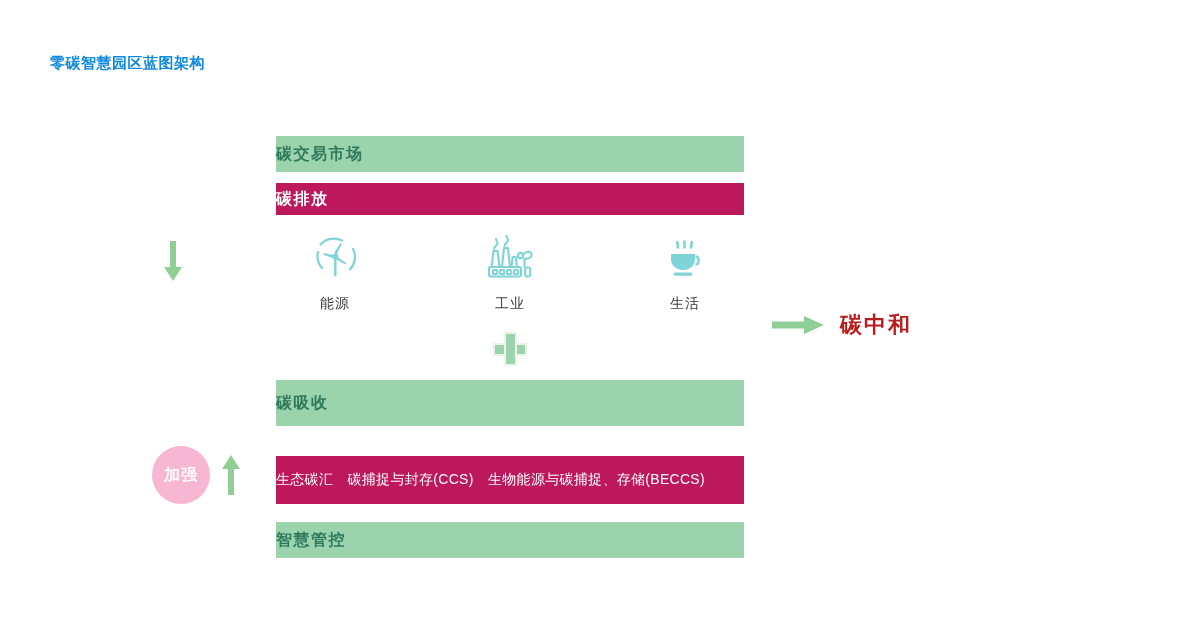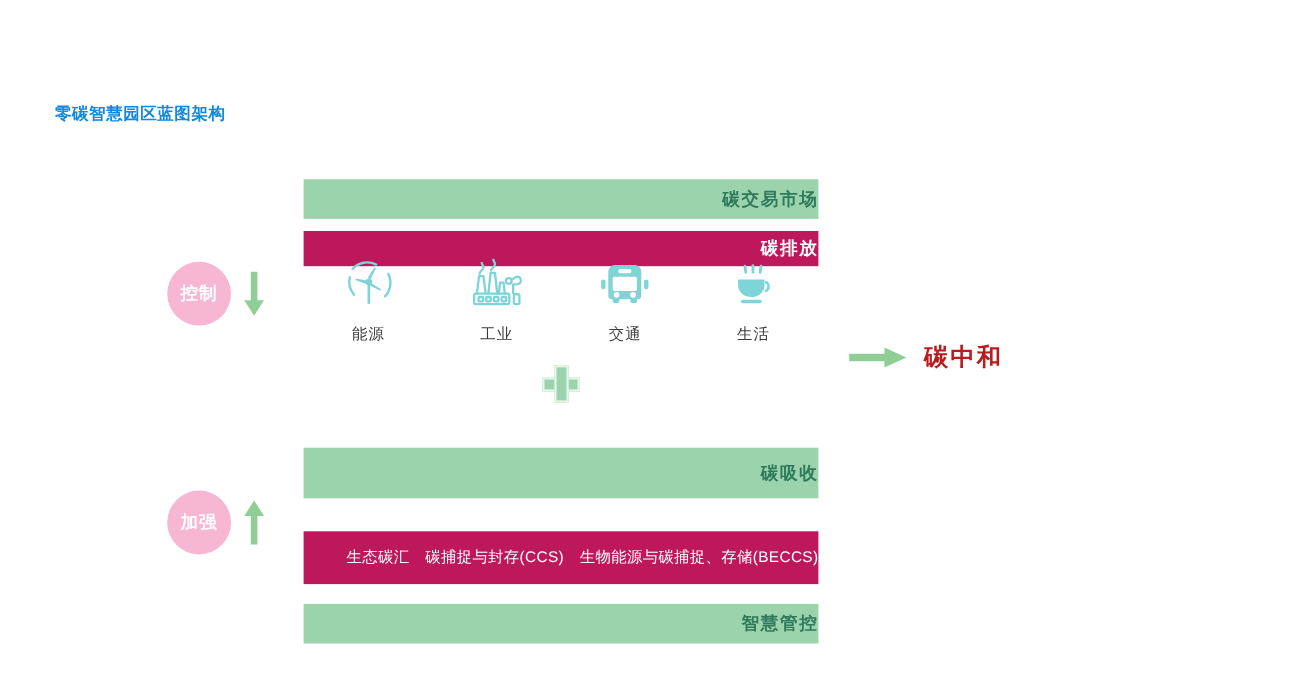--- a/index.html
+++ b/index.html
@@ -22,33 +22,31 @@
   
   .page-title {
     position: absolute;
     left: 50px;
     top: 54px;
     font-size: 15px;
     font-weight: bold;
     letter-spacing: 0.5px;
     color: #1189dd;
     white-space: nowrap;
-    margin-top: 40px;
   }
 
   
   .bar {
     position: absolute;
     left: 276px;
     width: 468px;
     display: flex;
     align-items: center;
-    justify-content: flex-end;
+    justify-content: flex-start;
     box-sizing: border-box;
-    margin-top: 27px;
   }
   .bar-green {
     background: #9bd3ac;
     color: #2f7a5d;
   }
   .bar-gray {
     background: #be185d;
     color: #ffffff;
   }
   .bar-label {
@@ -239,46 +237,20 @@
             <rect x="9" y="35" width="4.2" height="4" rx="0.8"></rect>
             <rect x="16" y="35" width="4.2" height="4" rx="0.8"></rect>
             <rect x="23" y="35" width="4.2" height="4" rx="0.8"></rect>
             <rect x="30" y="35" width="4.2" height="4" rx="0.8"></rect>
           </g>
         </svg>
       </div>
       <div class="sector-label">工业</div>
     </div>
 
-    <div class="sector">
-      <div class="sector-icon">
-        <svg width="44" height="46" viewBox="0 0 44 46" aria-hidden="true">
-          <g fill="#7fd4d8">
-
-            <rect x="0.5" y="19" width="4" height="9" rx="2"></rect>
-            <rect x="39.5" y="19" width="4" height="9" rx="2"></rect>
-
-            <path d="M7 12 c0-3.3 2.7-6 6-6 h18 c3.3 0 6 2.7 6 6 v22 c0 1.7-1.3 3-3 3 h-24 c-1.7 0-3-1.3-3-3 z"></path>
-
-            <rect x="11" y="35.5" width="6" height="5" rx="1.3"></rect>
-            <rect x="27" y="35.5" width="6" height="5" rx="1.3"></rect>
-          </g>
-          <g fill="#ffffff">
-
-            <rect x="11" y="16.5" width="22" height="13" rx="1.6"></rect>
-
-            <rect x="16" y="9.5" width="12" height="4" rx="1.8"></rect>
-
-            <circle cx="14.5" cy="33" r="2.6"></circle>
-            <circle cx="29.5" cy="33" r="2.6"></circle>
-          </g>
-        </svg>
-      </div>
-      <div class="sector-label">交通</div>
-    </div>
 
 
     <div class="sector">
       <div class="sector-icon">
         <svg width="46" height="46" viewBox="0 0 46 46" aria-hidden="true">
           <g fill="none" stroke="#7fd4d8" stroke-width="2.6" stroke-linecap="round">
             <path d="M16 12.5 L15.2 7"></path>
             <path d="M22.5 12.5 L22.5 6.5"></path>
             <path d="M29 12.5 L29.8 7"></path>
           </g>
@@ -312,23 +284,20 @@
 
   <div class="bar bar-gray" id="bar-tech">
     <span class="bar-label-small">生态碳汇　碳捕捉与封存(CCS)　生物能源与碳捕捉、存储(BECCS)</span>
   </div>
 
   <div class="bar bar-green" id="bar-smart">
     <span class="bar-label">智慧管控</span>
   </div>
 
   <div class="marker" id="marker-control">
-    <div class="marker-circle">
-      <span>控制</span>
-    </div>
     <div class="marker-arrow">
       <svg width="24" height="44" viewBox="0 0 24 44" aria-hidden="true">
         <path d="M9 2 h6 v26 h6 L12 42 L3 28 h6 z" fill="#8fcf96"></path>
       </svg>
     </div>
   </div>
 
   <div class="marker" id="marker-enhance">
     <div class="marker-circle">
       <span>加强</span>

